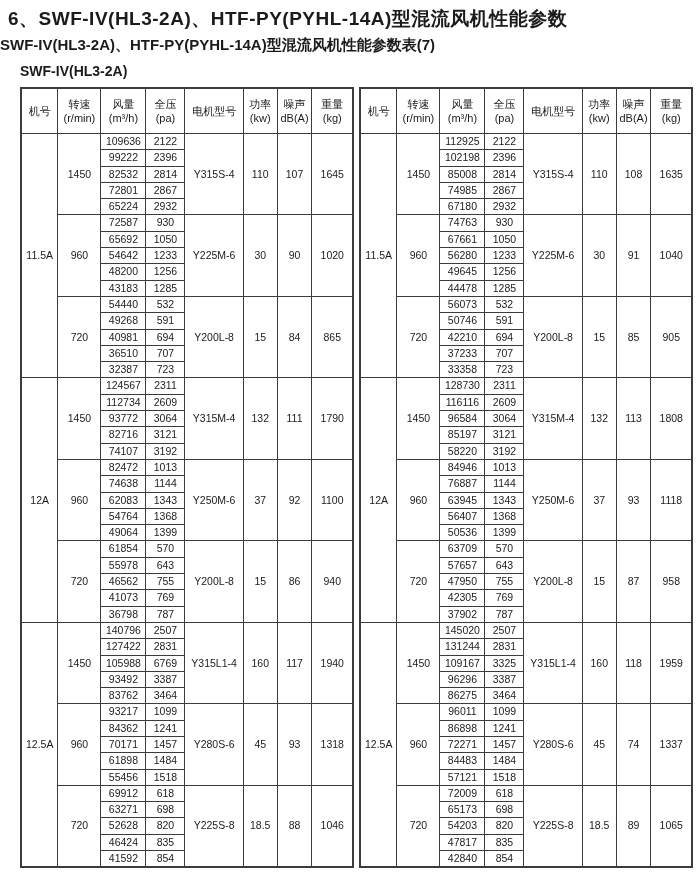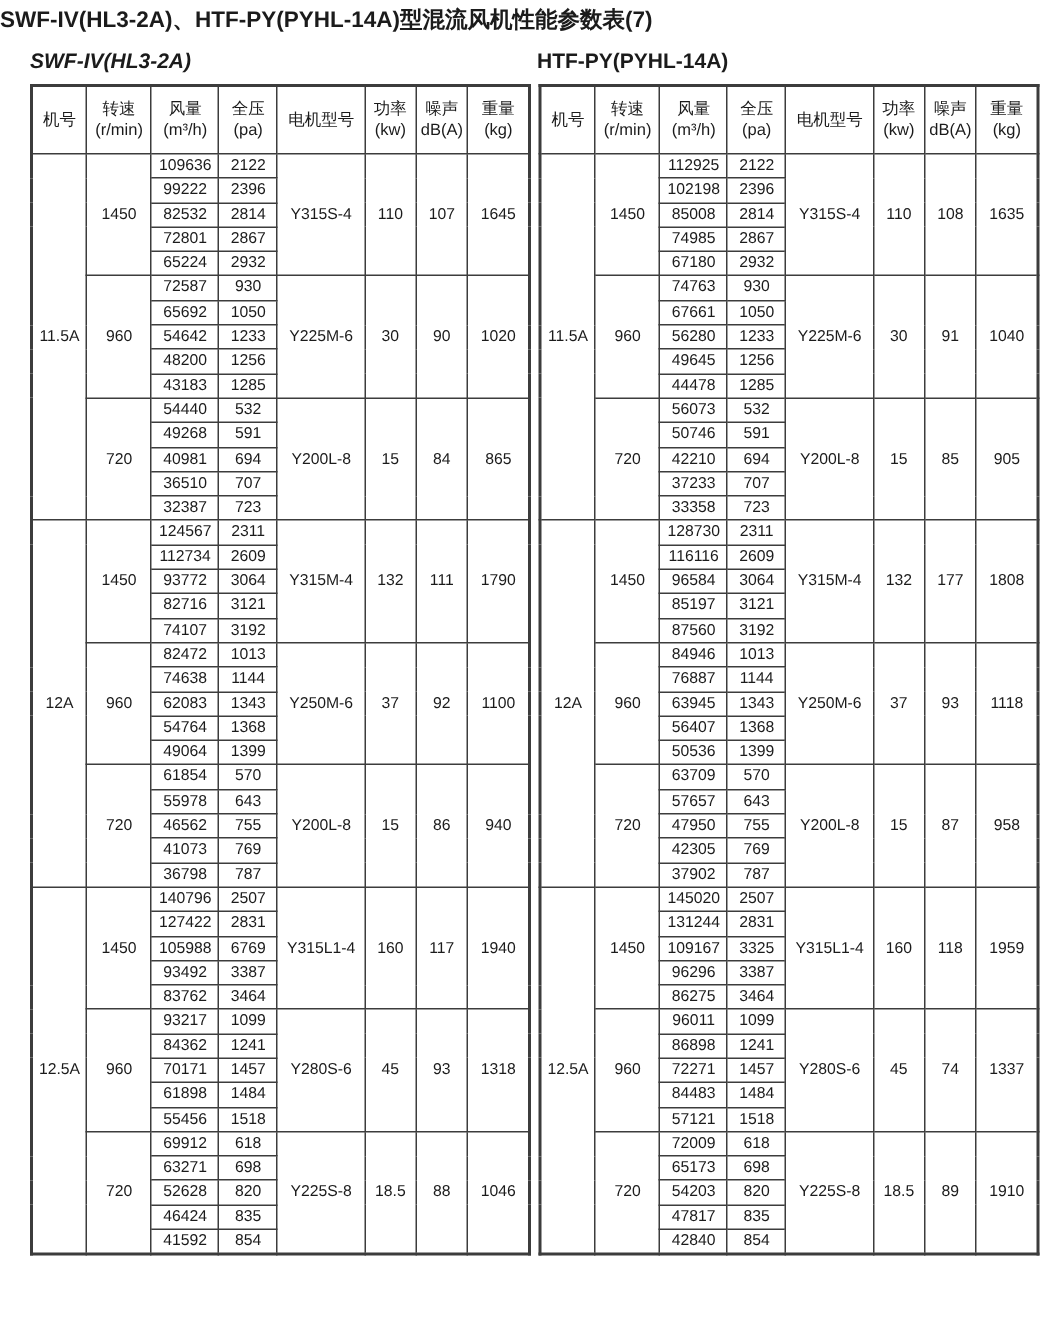--- a/index.html
+++ b/index.html
@@ -28,21 +28,21 @@
   .captions {
     display: flex;
     margin: 9px 8px 0 8px;
   }
   .caption {
     width: 50%;
     font-size: 14px;
     font-weight: bold;
     line-height: 17px;
   }
-  .caption.left { padding-left: 12px; box-sizing: border-box; font-style: italic; }
+  .caption.left { padding-left: 12px; box-sizing: border-box; }
   .caption.right { padding-left: 8px; box-sizing: border-box; }
   .tables {
     display: flex;
     gap: 5px;
     padding: 0 7px 0 20px;
     margin-top: 7px;
   }
   table.fan-table {
     border-collapse: collapse;
     table-layout: fixed;
@@ -70,24 +70,24 @@
     white-space: nowrap;
   }
   td.c-model { font-size: 11px; }
   td.c-rpm { font-size: 11px; }
   td.c-motor { font-size: 10.5px; }
 </style>
 </head>
 <body>
 
 <div class="page">
+  <h1 class="title">6、SWF-IV(HL3-2A)、HTF-PY(PYHL-14A)型混流风机性能参数</h1>
   <div class="subtitle">SWF-IV(HL3-2A)、HTF-PY(PYHL-14A)型混流风机性能参数表(7)</div>
   <div class="captions">
     <div class="caption left">SWF-IV(HL3-2A)</div>
-    <div class="caption right">HTF-PY(PYHL-14A)</div>
   </div>
   <div class="tables">
     <table class="fan-table">
         <colgroup>
           <col style="width: 36px;">
           <col style="width: 42px;">
           <col style="width: 44px;">
           <col style="width: 38px;">
           <col style="width: 57px;">
           <col style="width: 33px;">
@@ -449,37 +449,37 @@
             <td class="c-flow">33358</td>
             <td class="c-pressure">723</td>
           </tr>
           <tr>
             <td rowspan="15" class="c-model">12A</td>
             <td rowspan="5" class="c-rpm">1450</td>
             <td class="c-flow">128730</td>
             <td class="c-pressure">2311</td>
             <td rowspan="5" class="c-motor">Y315M-4</td>
             <td rowspan="5" class="c-power">132</td>
-            <td rowspan="5" class="c-noise">177</td>
+            <td rowspan="5" class="c-noise">113</td>
             <td rowspan="5" class="c-weight">1808</td>
           </tr>
           <tr>
             <td class="c-flow">116116</td>
             <td class="c-pressure">2609</td>
           </tr>
           <tr>
             <td class="c-flow">96584</td>
             <td class="c-pressure">3064</td>
           </tr>
           <tr>
             <td class="c-flow">85197</td>
             <td class="c-pressure">3121</td>
           </tr>
           <tr>
-            <td class="c-flow">87560</td>
+            <td class="c-flow">58220</td>
             <td class="c-pressure">3192</td>
           </tr>
           <tr>
             <td rowspan="5" class="c-rpm">960</td>
             <td class="c-flow">84946</td>
             <td class="c-pressure">1013</td>
             <td rowspan="5" class="c-motor">Y250M-6</td>
             <td rowspan="5" class="c-power">37</td>
             <td rowspan="5" class="c-noise">93</td>
             <td rowspan="5" class="c-weight">1118</td>
@@ -576,21 +576,21 @@
             <td class="c-flow">57121</td>
             <td class="c-pressure">1518</td>
           </tr>
           <tr>
             <td rowspan="5" class="c-rpm">720</td>
             <td class="c-flow">72009</td>
             <td class="c-pressure">618</td>
             <td rowspan="5" class="c-motor">Y225S-8</td>
             <td rowspan="5" class="c-power">18.5</td>
             <td rowspan="5" class="c-noise">89</td>
-            <td rowspan="5" class="c-weight">1910</td>
+            <td rowspan="5" class="c-weight">1065</td>
           </tr>
           <tr>
             <td class="c-flow">65173</td>
             <td class="c-pressure">698</td>
           </tr>
           <tr>
             <td class="c-flow">54203</td>
             <td class="c-pressure">820</td>
           </tr>
           <tr>

